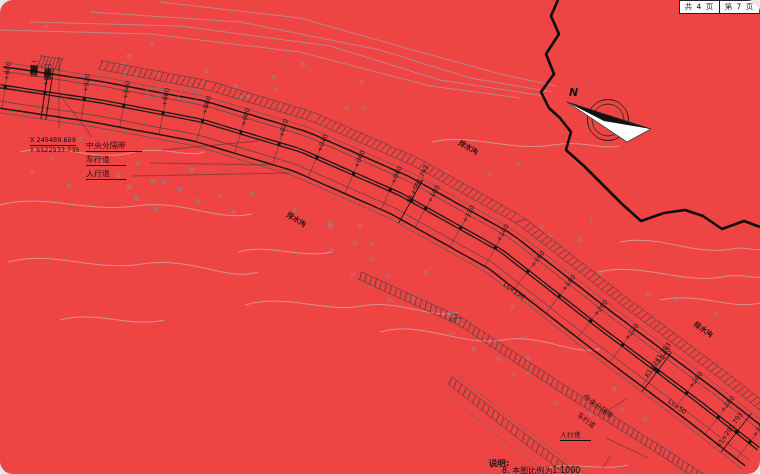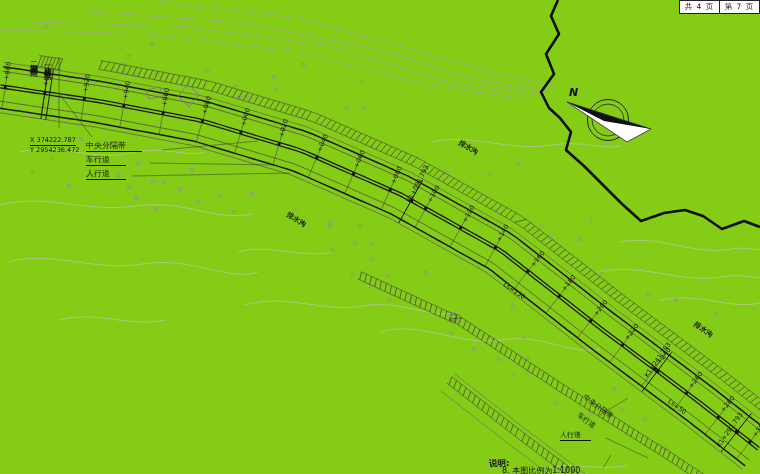--- a/index.html
+++ b/index.html
@@ -1,17 +1,17 @@
 <!DOCTYPE html>
 <html><head>
 <meta charset="utf-8">
 <style>
   html,body{margin:0;padding:0;background:#e8e8e8;}
-  #canvas{position:relative;width:760px;height:474px;background:#84cc16;overflow:hidden;
-          font-family:"DejaVu Sans","Liberation Sans",sans-serif;color:#111;}
+  #canvas{position:relative;width:760px;height:474px;background:#ef4444;overflow:hidden;
+          font-family:"DejaVu Sans","Liberation Sans",sans-serif;color:#111;border-radius:13px;}
   #draw{position:absolute;left:0;top:0;}
   .lbl{position:absolute;white-space:nowrap;line-height:1;color:#111;}
   .rot{transform-origin:center;}
   .sta{font-size:6.5px;color:#1c1c1c;letter-spacing:.2px;}
   .f65{font-size:6.5px;}
   .f7{font-size:7px;}
   .f8{font-size:8px;}
   .b{font-weight:bold;}
   .vtext{writing-mode:vertical-rl;text-orientation:upright;font-size:8px;letter-spacing:1px;}
   .xs{left:86px;font-size:8px;border-bottom:1px solid #111;padding:0 16px 1px 0;}
@@ -504,22 +504,22 @@
   <div class="sheetbox">
     <div class="sheetcell">共 4 页</div>
     <div class="sheetcell">第 7 页</div>
   </div>
 
   <span class="lbl b" style="left:569px;top:87px;font-size:11px;font-style:italic;">N</span>
 
   <span class="lbl vtext" style="left:29px;top:56px;">二期施工图起点</span>
   <span class="lbl vtext" style="left:43px;top:60px;">接一标段终点</span>
 
-  <span class="lbl f65" style="left:30px;top:137px;border-bottom:.8px solid #111;padding-bottom:1px;">X 374222.787</span>
-  <span class="lbl f65" style="left:30px;top:147px;">Y 2954236.472</span>
+  <span class="lbl f65" style="left:30px;top:137px;border-bottom:.8px solid #111;padding-bottom:1px;">X 245489.609</span>
+  <span class="lbl f65" style="left:30px;top:147px;">Y 5522533.735</span>
 
   <span class="lbl xs" style="top:142px;">中央分隔带</span>
   <span class="lbl xs" style="top:156px;">车行道</span>
   <span class="lbl xs" style="top:170px;">人行道</span>
 
   <span class="lbl rot f7 b" style="left:468px;top:148px;transform:translate(-50%,-50%) rotate(30deg);">排水沟</span>
   <span class="lbl rot f7 b" style="left:296px;top:220px;transform:translate(-50%,-50%) rotate(32deg);">排水沟</span>
   <span class="lbl rot f7 b" style="left:703px;top:330px;transform:translate(-50%,-50%) rotate(36deg);">排水沟</span>
 
   <span class="lbl rot f65" style="left:418px;top:184px;transform:translate(-50%,-50%) rotate(-63deg);">K1+091.793</span>

